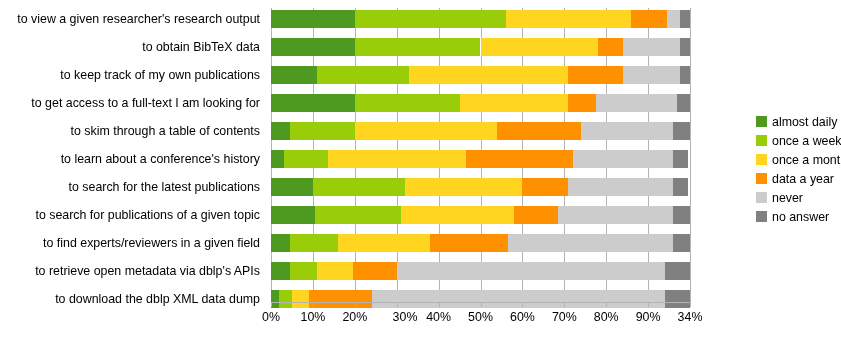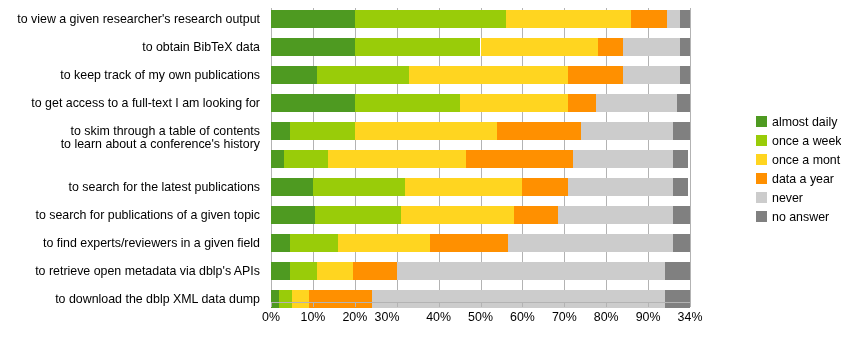--- a/index.html
+++ b/index.html
@@ -126,21 +126,21 @@
 <body>
 
 <div id="chart-root">
 
   <div class="cat-labels">
       <div class="cat-label" style="top: 10px;">to view a given researcher's research output</div>
       <div class="cat-label" style="top: 38px;">to obtain BibTeX data</div>
       <div class="cat-label" style="top: 66px;">to keep track of my own publications</div>
       <div class="cat-label" style="top: 94px;">to get access to a full-text I am looking for</div>
       <div class="cat-label" style="top: 122px;">to skim through a table of contents</div>
-      <div class="cat-label" style="top: 135px;">to learn about a conference's history</div>
+      <div class="cat-label" style="top: 150px;">to learn about a conference's history</div>
       <div class="cat-label" style="top: 178px;">to search for the latest publications</div>
       <div class="cat-label" style="top: 206px;">to search for publications of a given topic</div>
       <div class="cat-label" style="top: 234px;">to find experts/reviewers in a given field</div>
       <div class="cat-label" style="top: 262px;">to retrieve open metadata via dblp's APIs</div>
       <div class="cat-label" style="top: 290px;">to download the dblp XML data dump</div>
     </div>
 
   <div class="plot">
     <div class="gridlines">
         <div class="gridline" style="left: 0px;"></div>
@@ -249,21 +249,21 @@
 
   <div class="axis-line"></div>
   <div class="x-axis">
       <div class="tick" style="left: 271px;"></div>
       <div class="tick-label" style="left: 246px; width: 50px;">0%</div>
       <div class="tick" style="left: 313px;"></div>
       <div class="tick-label" style="left: 287.9px; width: 50px;">10%</div>
       <div class="tick" style="left: 355px;"></div>
       <div class="tick-label" style="left: 329.8px; width: 50px;">20%</div>
       <div class="tick" style="left: 397px;"></div>
-      <div class="tick-label" style="left: 362px; width: 50px;">30%</div>
+      <div class="tick-label" style="left: 380px; width: 50px;">30%</div>
       <div class="tick" style="left: 439px;"></div>
       <div class="tick-label" style="left: 413.6px; width: 50px;">40%</div>
       <div class="tick" style="left: 481px;"></div>
       <div class="tick-label" style="left: 455.5px; width: 50px;">50%</div>
       <div class="tick" style="left: 522px;"></div>
       <div class="tick-label" style="left: 497.4px; width: 50px; text-align: center;">60%</div>
       <div class="tick" style="left: 564px;"></div>
       <div class="tick-label" style="left: 539.3px; width: 50px;">70%</div>
       <div class="tick" style="left: 606px;"></div>
       <div class="tick-label" style="left: 581.2px; width: 50px;">80%</div>

